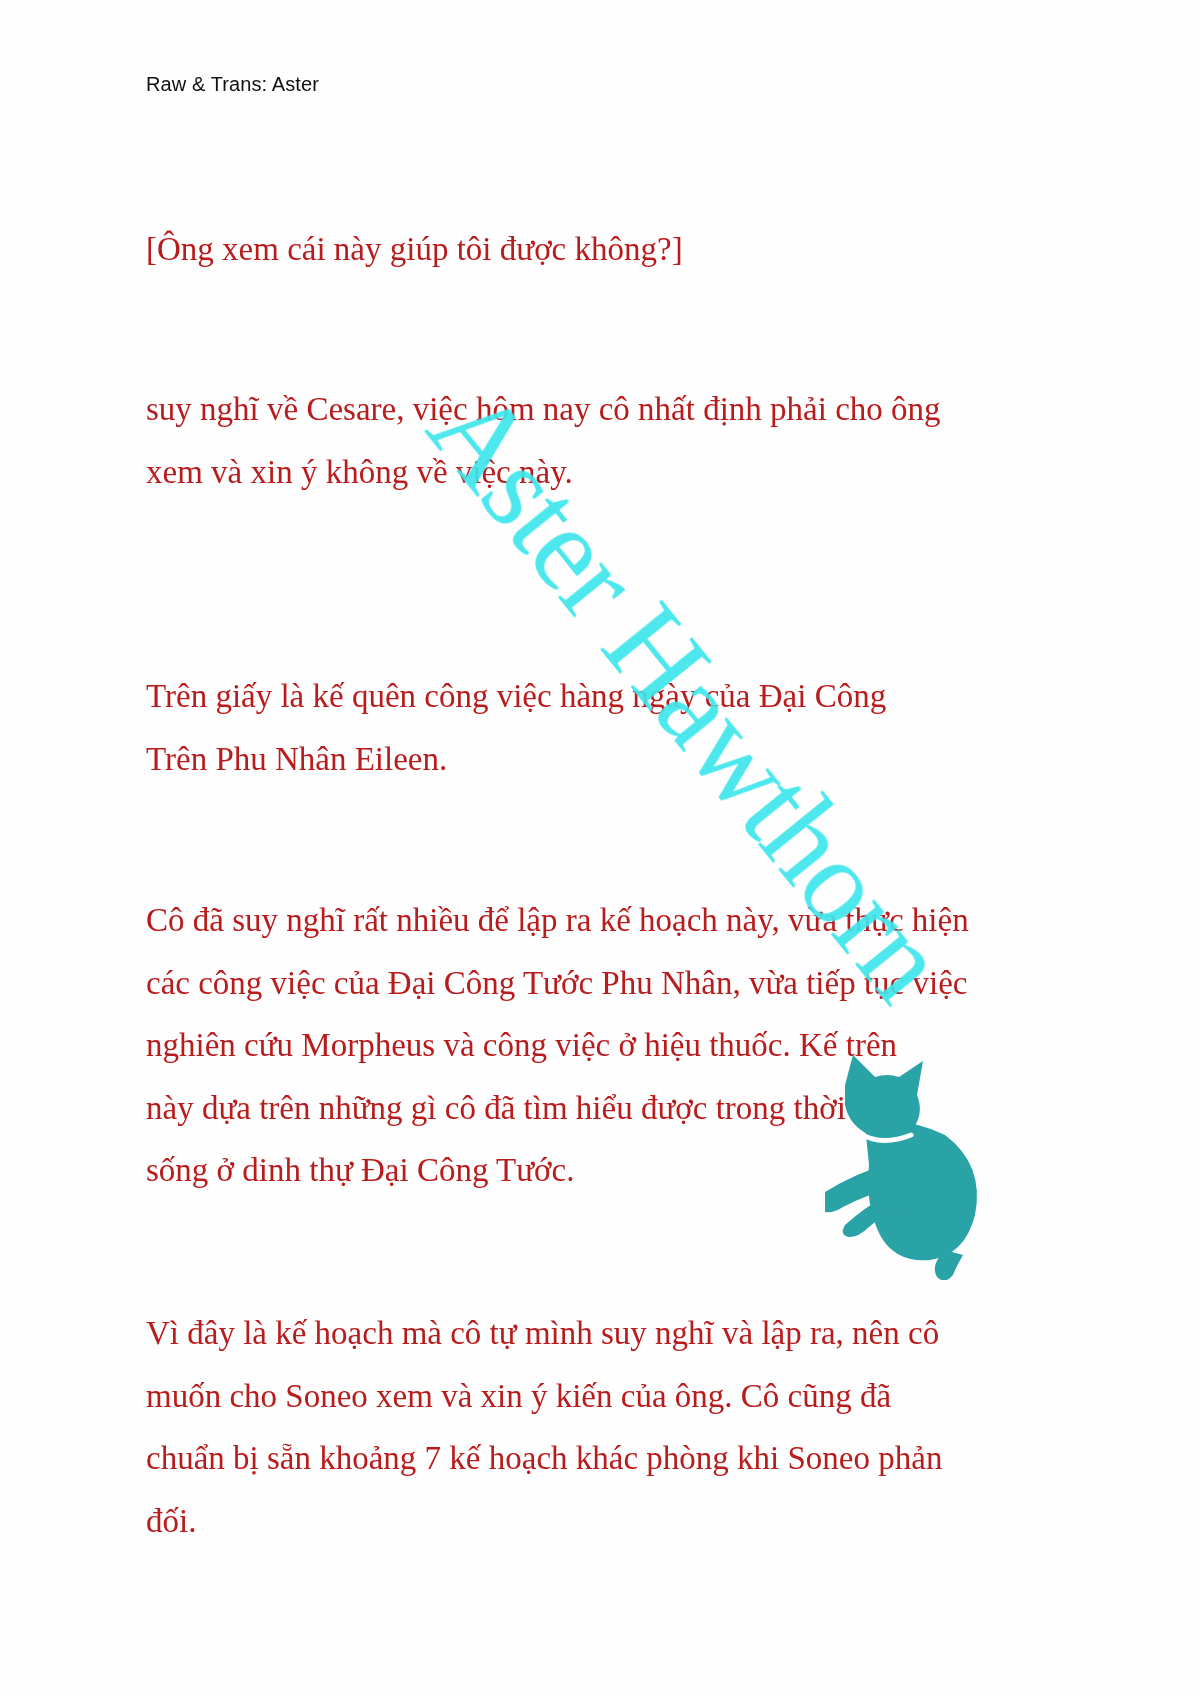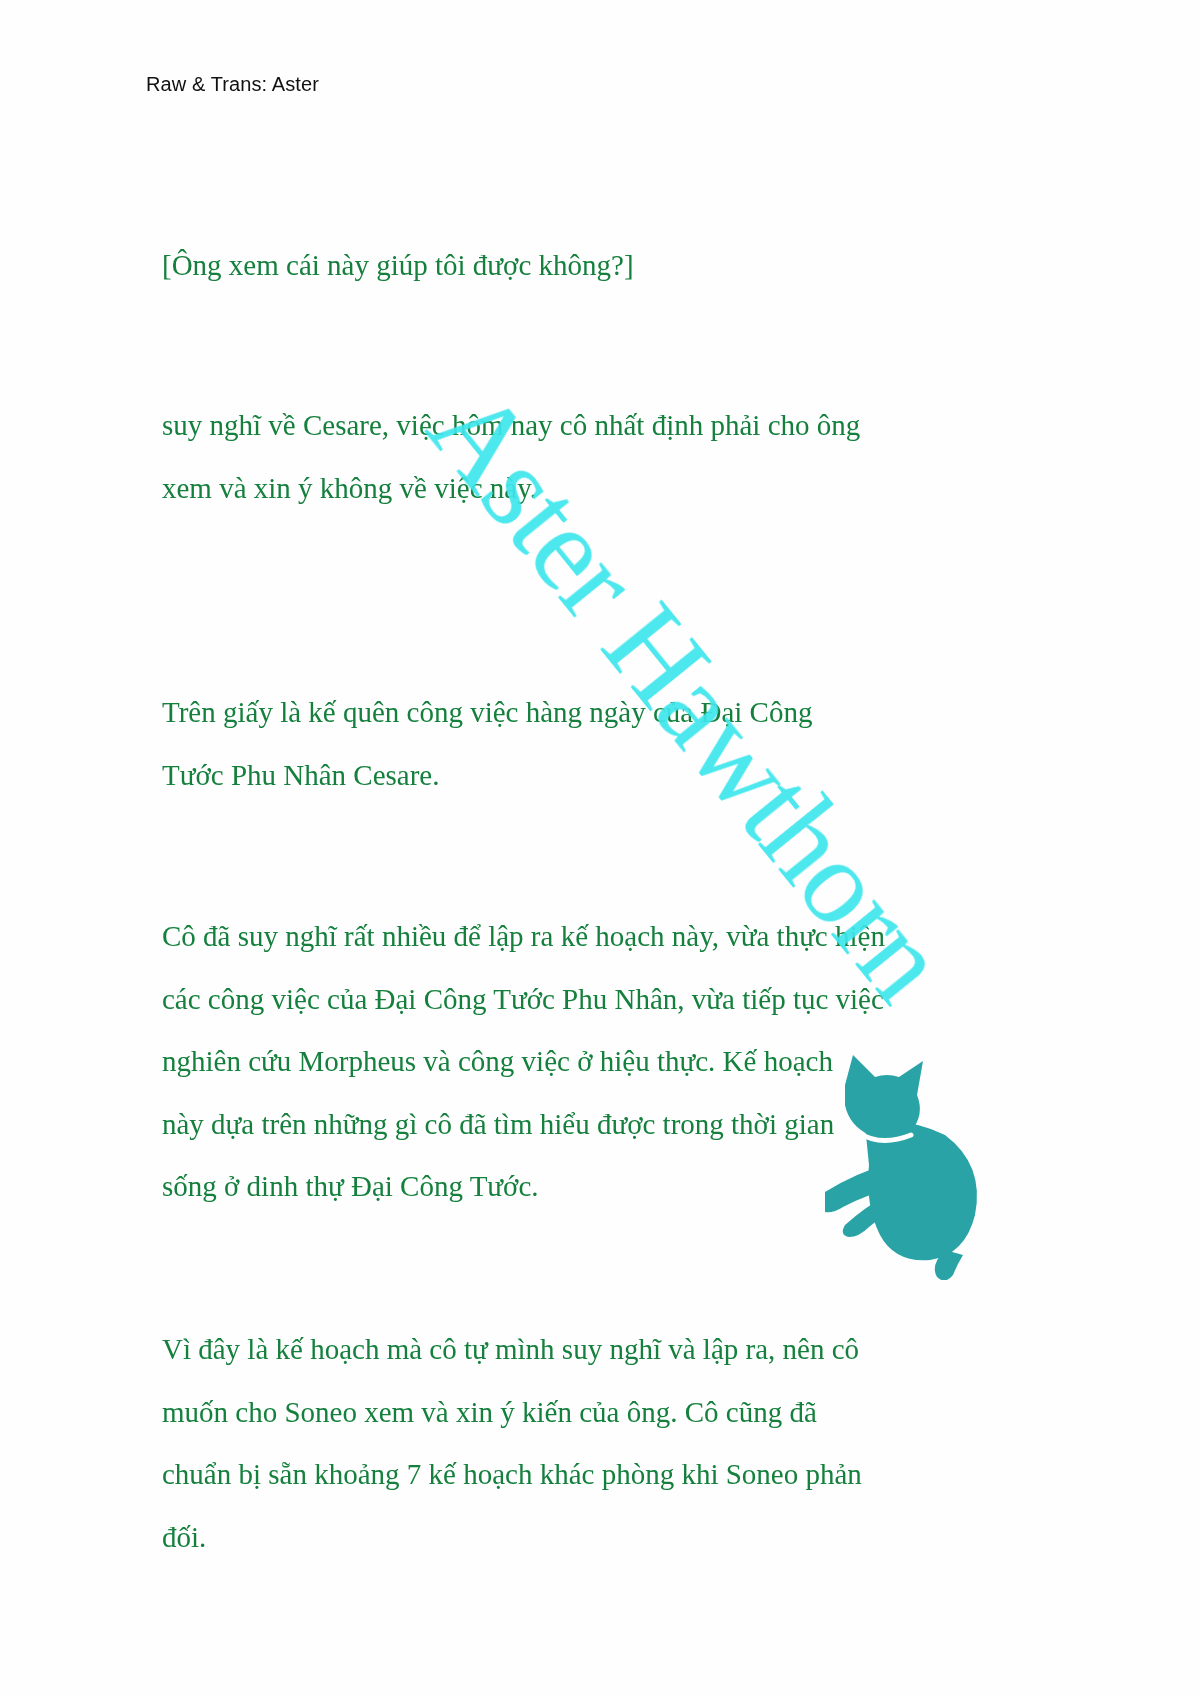--- a/index.html
+++ b/index.html
@@ -27,24 +27,24 @@
       font-family: "Liberation Sans", sans-serif;
       font-size: 20px;
       color: #111111;
       letter-spacing: 0.1px;
     }
     .para {
       position: absolute;
       left: 146px;
       width: 920px;
       font-family: "Liberation Serif", serif;
-      font-size: 29px;
+      font-size: 33px;
       line-height: 62.5px;
-      color: #15803d;
-      margin: 16px;
+      color: #b91c1c;
+      margin: 0;
     }
     .p-dialogue { top: 218px; }
     .p1 { top: 378px; }
     .p2 { top: 665px; }
     .p3 { top: 889px; }
     .p4 { top: 1302px; }
 
     .para .line { display: block; white-space: nowrap; }
 
     .watermark {
@@ -87,27 +87,27 @@
     <span class="line">[Ông xem cái này giúp tôi được không?]</span>
   </p>
 
   <p class="para p1">
     <span class="line">suy nghĩ về Cesare, việc hôm nay cô nhất định phải cho ông</span>
     <span class="line">xem và xin ý không về việc này.</span>
   </p>
 
   <p class="para p2">
     <span class="line">Trên giấy là kế quên công việc hàng ngày của Đại Công</span>
-    <span class="line">Tước Phu Nhân Cesare.</span>
+    <span class="line">Trên Phu Nhân Eileen.</span>
   </p>
 
   <p class="para p3">
     <span class="line">Cô đã suy nghĩ rất nhiều để lập ra kế hoạch này, vừa thực hiện</span>
     <span class="line">các công việc của Đại Công Tước Phu Nhân, vừa tiếp tục việc</span>
-    <span class="line">nghiên cứu Morpheus và công việc ở hiệu thực. Kế hoạch</span>
+    <span class="line">nghiên cứu Morpheus và công việc ở hiệu thuốc. Kế trên</span>
     <span class="line">này dựa trên những gì cô đã tìm hiểu được trong thời gian</span>
     <span class="line">sống ở dinh thự Đại Công Tước.</span>
   </p>
 
   <p class="para p4">
     <span class="line">Vì đây là kế hoạch mà cô tự mình suy nghĩ và lập ra, nên cô</span>
     <span class="line">muốn cho Soneo xem và xin ý kiến của ông. Cô cũng đã</span>
     <span class="line">chuẩn bị sẵn khoảng 7 kế hoạch khác phòng khi Soneo phản</span>
     <span class="line">đối.</span>
   </p>

